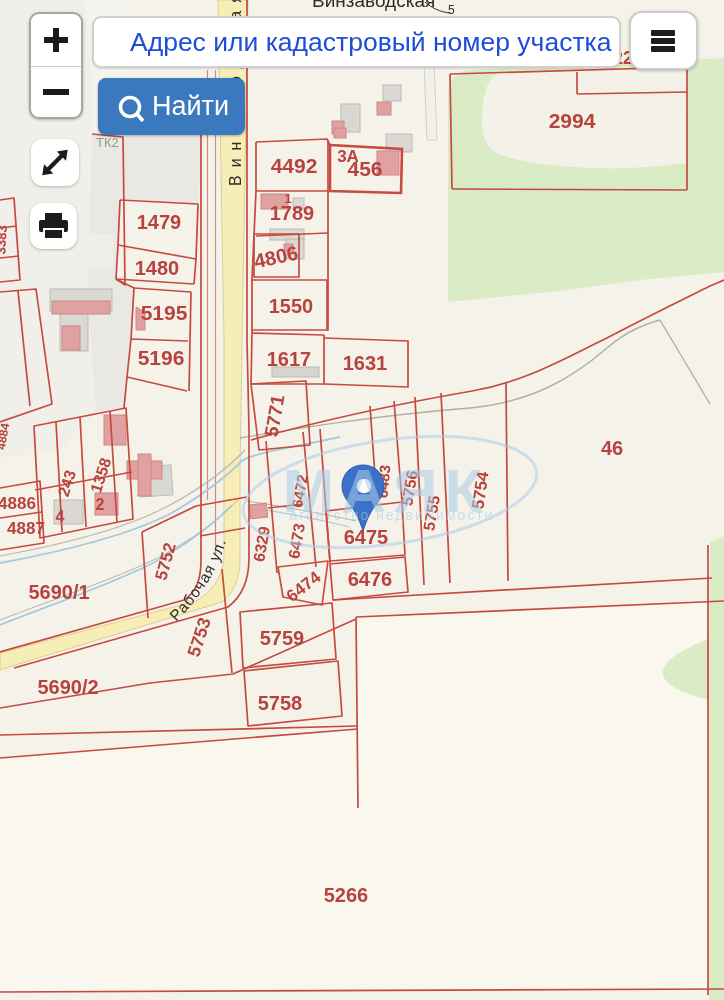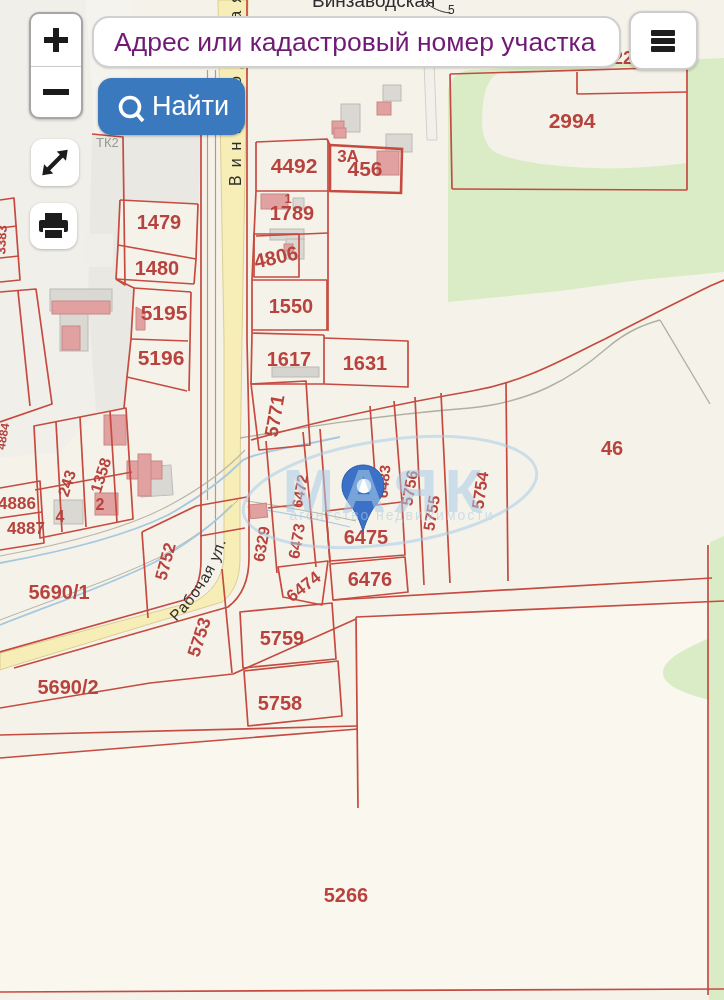--- a/index.html
+++ b/index.html
@@ -3,22 +3,22 @@
 <style>
 html,body{margin:0;padding:0;width:724px;height:1000px;overflow:hidden;}
 body{font-family:"Liberation Sans",sans-serif;position:relative;background:#f5f3e9;}
 #map{position:absolute;left:0;top:0;}
 .btn{position:absolute;background:#fff;box-shadow:0 1px 3px rgba(0,0,0,.25);}
 #zoomctl{left:29px;top:12px;width:54px;height:107px;border:2px solid #a6a6a6;border-radius:10px;box-sizing:border-box;}
 #zoomctl .half{position:absolute;left:0;width:100%;height:50%;}
 #zoomctl .top{top:0;border-bottom:1px solid #c9c9c9;}
 #expand{left:31px;top:139px;width:48px;height:47px;border-radius:12px;}
 #print{left:30px;top:203px;width:47px;height:46px;border-radius:12px;}
-#search{position:absolute;left:92px;top:16px;width:529px;height:52px;background:#fff;border:2px solid #d0d0d0;border-radius:17px;box-sizing:border-box;box-shadow:0 1px 2px rgba(0,0,0,.12);color:#701a75;font-size:26.5px;line-height:48px;padding-left:20px;white-space:nowrap;}
-#find{position:absolute;left:98px;top:78px;width:147px;height:57px;background:#3a79be;border-radius:14px;box-shadow:0 1px 3px rgba(0,0,0,.3);color:#fff;font-size:27px;}
+#search{position:absolute;left:92px;top:16px;width:529px;height:52px;background:#fff;border:2px solid #d0d0d0;border-radius:9px;box-sizing:border-box;box-shadow:0 1px 2px rgba(0,0,0,.12);color:#1d4ed8;font-size:26.5px;line-height:48px;padding-left:36px;white-space:nowrap;}
+#find{position:absolute;left:98px;top:78px;width:147px;height:57px;background:#3a79be;border-radius:8px;box-shadow:0 1px 3px rgba(0,0,0,.3);color:#fff;font-size:27px;}
 #find span{position:absolute;left:54px;top:13px;}
 #burger{left:629px;top:11px;width:69px;height:59px;border:2px solid #cdcdcd;border-radius:13px;box-sizing:border-box;}
 #burger i{position:absolute;left:20px;width:24px;height:5.5px;background:#1e1e1e;border-radius:1px;}
 </style></head>
 <body>
 <svg id="map" width="724" height="1000" viewBox="0 0 724 1000">
 <rect width="724" height="1000" fill="#f5f3e9"></rect>
 <path d="M358,618 L724,602 L724,989 L0,992 L0,759 L358,729 Z" fill="#f9f7ee"></path>
 
 <polygon points="0,0 92,0 96,412 60,452 0,458" fill="#f0efe9"></polygon>

